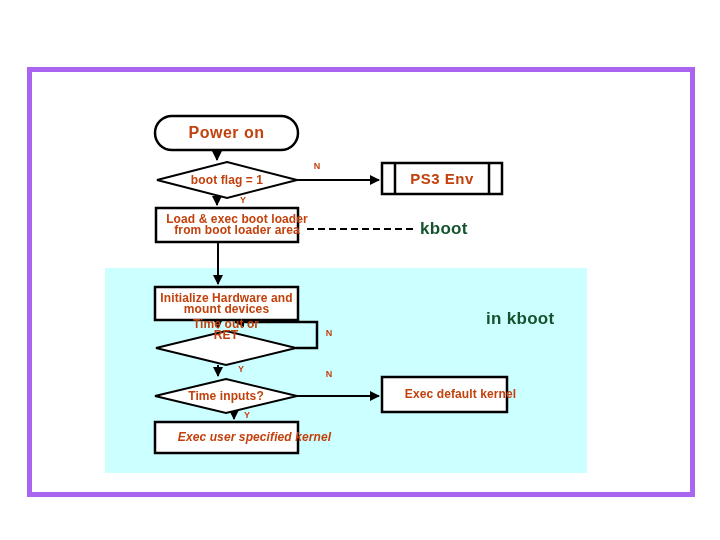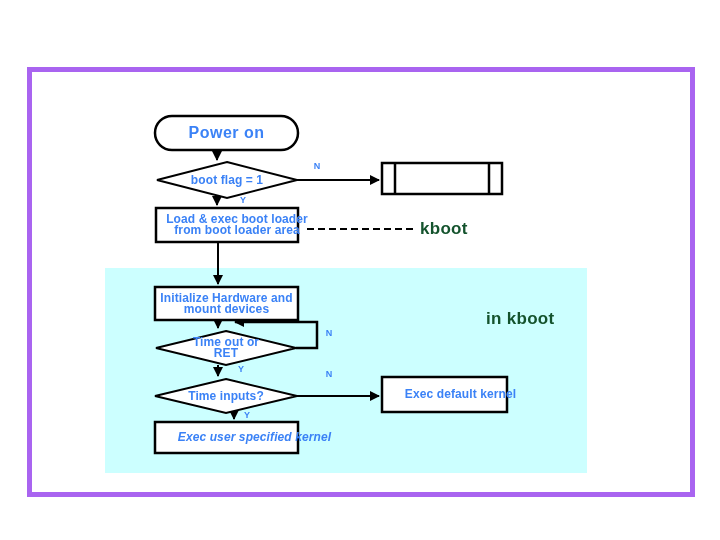--- a/index.html
+++ b/index.html
@@ -30,21 +30,21 @@
     left: 0; top: 0;
   }
   .lbl {
     position: absolute;
     display: flex;
     flex-direction: column;
     align-items: center;
     justify-content: center;
     text-align: center;
     font-weight: bold;
-    color: #3b82f6;
+    color: #c2410c;
     white-space: nowrap;
     pointer-events: none;
   }
   .small  { font-size: 12px;  line-height: 11px; letter-spacing: 0.1px; }
   .big    { font-size: 16px; letter-spacing: 0.5px; }
   .ps3big { font-size: 15px; letter-spacing: 0.5px; }
   .blue   { font-size: 17px; color: #14532d; letter-spacing: 0.3px; }
   .yn     { font-size: 9px; }
 </style>
 </head>
@@ -85,40 +85,41 @@
     <rect x="382" y="377" width="125" height="35" fill="#ffffff" stroke="#000" stroke-width="2.5"></rect>
     <rect x="155" y="422" width="143" height="31" fill="#ffffff" stroke="#000" stroke-width="2.5"></rect>
   </svg>
 
   <div class="lbl big" style="left:155px; top:116px; width:143px; height:34px;">Power on</div>
 
   <div class="lbl small" style="left:157px; top:162px; width:140px; height:36px;">boot flag = 1</div>
 
   <div class="lbl yn" style="left:310px; top:160px; width:14px; height:12px;">N</div>
 
+  <div class="lbl ps3big" style="left:396px; top:163px; width:92px; height:31px;">PS3 Env</div>
 
   <div class="lbl yn" style="left:236px; top:194px; width:14px; height:12px;">Y</div>
 
   <div class="lbl small" style="left:156px; top:208px; width:162px; height:34px;">
     <span>Load &amp; exec boot loader</span>
     <span>from boot loader area</span>
   </div>
 
   <div class="lbl blue" style="left:420px; top:218px; height:22px;">kboot</div>
 
   <div class="lbl blue" style="left:486px; top:272px; height:22px;margin-top:36px;">in kboot</div>
 
   <div class="lbl small" style="left:155px; top:287px; width:143px; height:33px;">
     <span>Initialize Hardware and</span>
     <span>mount devices</span>
   </div>
 
   <div class="lbl yn" style="left:322px; top:327px; width:14px; height:12px;">N</div>
 
-  <div class="lbl small" style="left:156px; top:330px; width:140px; height:36px;">
+  <div class="lbl small" style="left:156px; top:312px; width:140px; height:36px;">
     <span>Time out or</span>
     <span>RET</span>
   </div>
 
   <div class="lbl yn" style="left:234px; top:363px; width:14px; height:12px;">Y</div>
 
   <div class="lbl small" style="left:155px; top:379px; width:142px; height:34px;">Time inputs?</div>
 
   <div class="lbl yn" style="left:322px; top:368px; width:14px; height:12px;">N</div>
 

